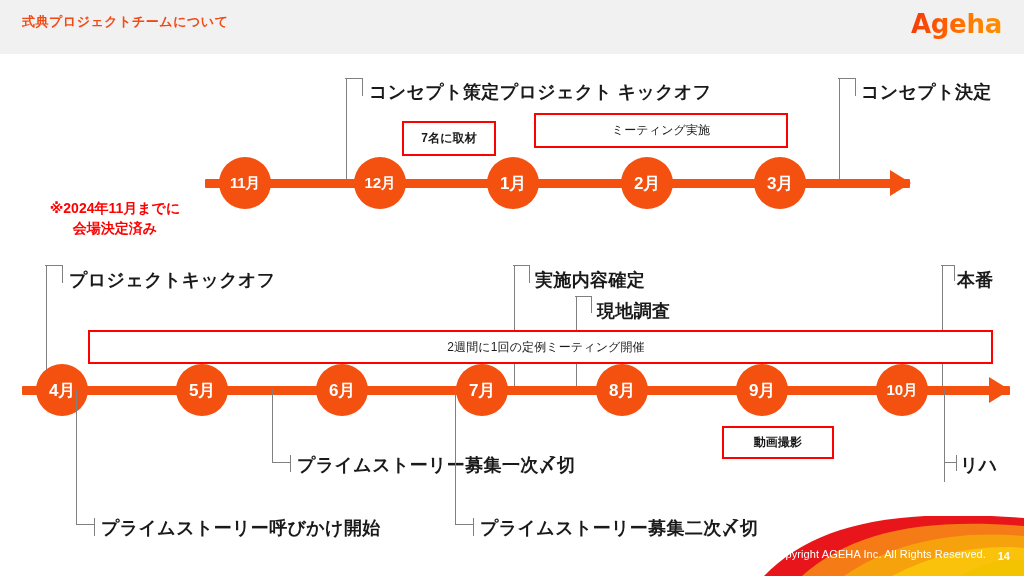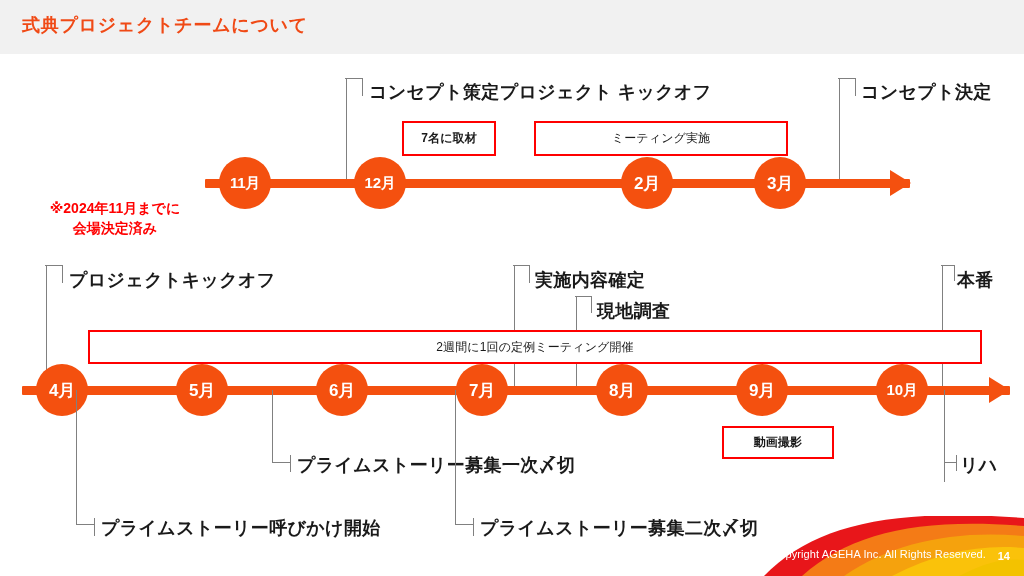--- a/index.html
+++ b/index.html
@@ -11,21 +11,21 @@
   }
   .slide{position:absolute;inset:0;width:1024px;height:576px;overflow:hidden;}
 
   
   .header-band{
     position:absolute;left:0;top:0;width:1024px;height:54px;
     background:#f1f1f1;
   }
   .slide-title{
     position:absolute;left:22px;top:13px;
-    font-size:18px;font-weight:bold;color:#f04a16;
+    font-size:13px;font-weight:bold;color:#f04a16;
     letter-spacing:.04em;white-space:nowrap;font-family:Liberation Mono, monospace;
   }
   .logo{
     position:absolute;right:22px;top:9px;
     font-size:26px;font-weight:bold;letter-spacing:-.01em;
     background:linear-gradient(100deg,#f23a0a 0%,#ff5c00 38%,#ff7a00 62%,#ff9100 100%);
     -webkit-background-clip:text;background-clip:text;color:transparent;
     -webkit-text-fill-color:transparent;
     font-family:"DejaVu Sans","Liberation Sans",sans-serif;
   }
@@ -86,44 +86,46 @@
     font-size:11px;font-weight:bold;color:#ffffff;text-align:right;
   }
 </style>
 </head>
 <body>
 
 <div class="slide">
 
   <div class="header-band"></div>
   <div class="slide-title">式典プロジェクトチームについて</div>
+  <div class="logo">Ageha</div>
 
   <div class="note" style="left:20px;top:162px;width:190px;margin-top:36px;">
     <div>※2024年11月までに</div>
     <div>会場決定済み</div>
   </div>
 
   <div class="lead-h" style="left:345px;top:78px;width:18px;"></div>
   <div class="lead-v" style="left:362px;top:78px;height:18px;"></div>
   <div class="lead-v" style="left:346px;top:78px;height:105px;"></div>
   <div class="callout big" style="left:369px;top:80px;">コンセプト策定プロジェクト キックオフ</div>
 
   <div class="lead-h" style="left:838px;top:78px;width:18px;"></div>
   <div class="lead-v" style="left:855px;top:78px;height:18px;"></div>
   <div class="lead-v" style="left:839px;top:78px;height:105px;"></div>
   <div class="callout big" style="left:861px;top:80px;">コンセプト決定</div>
 
   <div class="rbox" style="left:402px;top:121px;width:90px;height:31px;">7名に取材</div>
-  <div class="rbox thin" style="left:534px;top:121px;width:250px;height:31px;">ミーティング実施</div>
+  <div class="rbox thin" style="left:534px;top:113px;width:250px;height:31px;">ミーティング実施</div>
 
   <div class="axis" style="left:205px;top:179px;width:705px;"></div>
   <div class="arrow-head" style="left:890px;top:170px;"></div>
 
   <div class="node small" style="left:219px;top:157px;">11月</div>
   <div class="node small" style="left:354px;top:157px;">12月</div>
+  <div class="node" style="left:487px;top:157px;">1月</div>
   <div class="node" style="left:621px;top:157px;">2月</div>
   <div class="node" style="left:754px;top:157px;">3月</div>
 
   <div class="lead-h" style="left:45px;top:265px;width:18px;"></div>
   <div class="lead-v" style="left:62px;top:265px;height:18px;"></div>
   <div class="lead-v" style="left:46px;top:265px;height:125px;"></div>
   <div class="callout big" style="left:69px;top:268px;">プロジェクトキックオフ</div>
 
   <div class="lead-h" style="left:513px;top:265px;width:17px;"></div>
   <div class="lead-v" style="left:529px;top:265px;height:18px;"></div>
@@ -133,21 +135,21 @@
   <div class="lead-h" style="left:575px;top:296px;width:17px;"></div>
   <div class="lead-v" style="left:591px;top:296px;height:17px;"></div>
   <div class="lead-v" style="left:576px;top:296px;height:94px;"></div>
   <div class="callout big" style="left:597px;top:299px;">現地調査</div>
 
   <div class="lead-h" style="left:941px;top:265px;width:14px;"></div>
   <div class="lead-v" style="left:954px;top:265px;height:16px;"></div>
   <div class="lead-v" style="left:942px;top:265px;height:125px;"></div>
   <div class="callout big" style="left:957px;top:268px;">本番</div>
 
-  <div class="rbox thin" style="left:88px;top:330px;width:890px;height:30px;">2週間に1回の定例ミーティング開催</div>
+  <div class="rbox thin" style="left:88px;top:330px;width:890px;height:30px;padding-left:11px;">2週間に1回の定例ミーティング開催</div>
 
   <div class="axis" style="left:22px;top:386px;width:988px;"></div>
   <div class="arrow-head" style="left:989px;top:377px;"></div>
 
   <div class="node" style="left:36px;top:364px;">4月</div>
   <div class="node" style="left:176px;top:364px;">5月</div>
   <div class="node" style="left:316px;top:364px;">6月</div>
   <div class="node" style="left:456px;top:364px;">7月</div>
   <div class="node" style="left:596px;top:364px;">8月</div>
   <div class="node" style="left:736px;top:364px;">9月</div>

